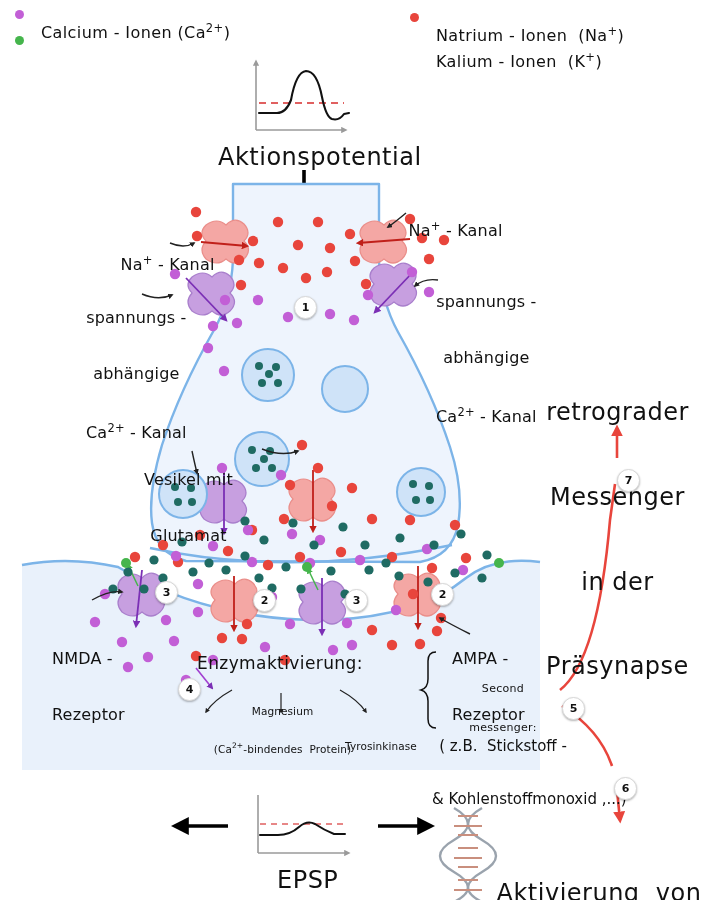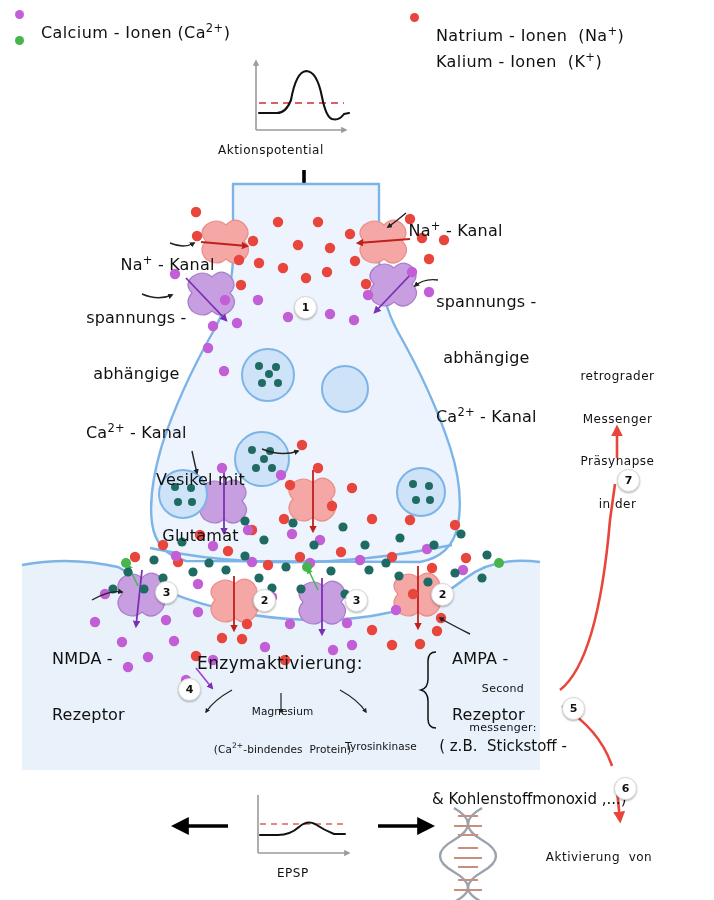--- a/index.html
+++ b/index.html
@@ -6,21 +6,21 @@
   body{
     width:714px;height:900px;position:relative;overflow:hidden;
     font-family:"DejaVu Sans","Liberation Sans",sans-serif;
     color:#111;
   }
   .stage{position:absolute;left:0;top:0;width:714px;height:708px;}
   svg.layer{position:absolute;left:0;top:0;width:714px;height:900px;}
   .txt{position:absolute;white-space:pre;line-height:1.18;}
   .legend-label{font-size:16px;letter-spacing:.4px;}
   .dot-legend{position:absolute;width:9px;height:9px;border-radius:50%;}
-  .big-label{font-size:12px;letter-spacing:.5px;}
+  .big-label{font-size:24px;letter-spacing:.5px;}
   .mid-label{font-size:16px;letter-spacing:.2px;}
   .small-label{font-size:10.5px;letter-spacing:.1px;}
   .tiny-label{font-size:15px;letter-spacing:0;}
   .center{text-align:center;}
   .badge{
     position:absolute;width:21px;height:21px;border-radius:50%;
     background:#ffffff;border:1px solid #d8d8d8;
     box-shadow:0 1px 2px rgba(0,0,0,.28);
     font-size:11px;font-weight:bold;color:#111;
     display:flex;align-items:center;justify-content:center;
@@ -373,21 +373,21 @@
   <div>abhängige</div>
   <div><span>Ca</span><span class="sup">2+</span><span> - Kanal</span></div>
 </div>
 
 <div class="txt mid-label center" style="left:436px;top:255px;">
   <div>spannungs -</div>
   <div>abhängige</div>
   <div><span>Ca</span><span class="sup">2+</span><span> - Kanal</span></div>
 </div>
 
-<div class="txt mid-label center" style="left:156px;top:433px;">
+<div class="txt mid-label center" style="left:144px;top:433px;">
   <div>Vesikel mit</div>
   <div>Glutamat</div>
 </div>
 
 <div class="txt mid-label" style="left:52px;top:612px;">
   <div>NMDA -</div>
   <div>Rezeptor</div>
 </div>
 
 <div class="txt mid-label" style="left:452px;top:612px;">
@@ -409,22 +409,22 @@
   <div>messenger:</div>
 </div>
 <div class="txt tiny-label center" style="left:432px;top:703px;width:142px;">
   <div>( z.B.  Stickstoff -</div>
   <div>&amp; Kohlenstoffmonoxid ,...)</div>
 </div>
 
 <div class="txt big-label center" style="left:530px;top:341px;width:175px;">
   <div>retrograder</div>
   <div>Messenger</div>
+  <div>in der</div>
   <div>Präsynapse</div>
-  <div>in der</div>
 </div>
 
 <div class="txt big-label center" style="left:488px;top:822px;width:222px;">
   <div>Aktivierung  von</div>
   
   
 </div>
 
 <div class="txt big-label" style="left:277px;top:866px;">EPSP</div>
 

